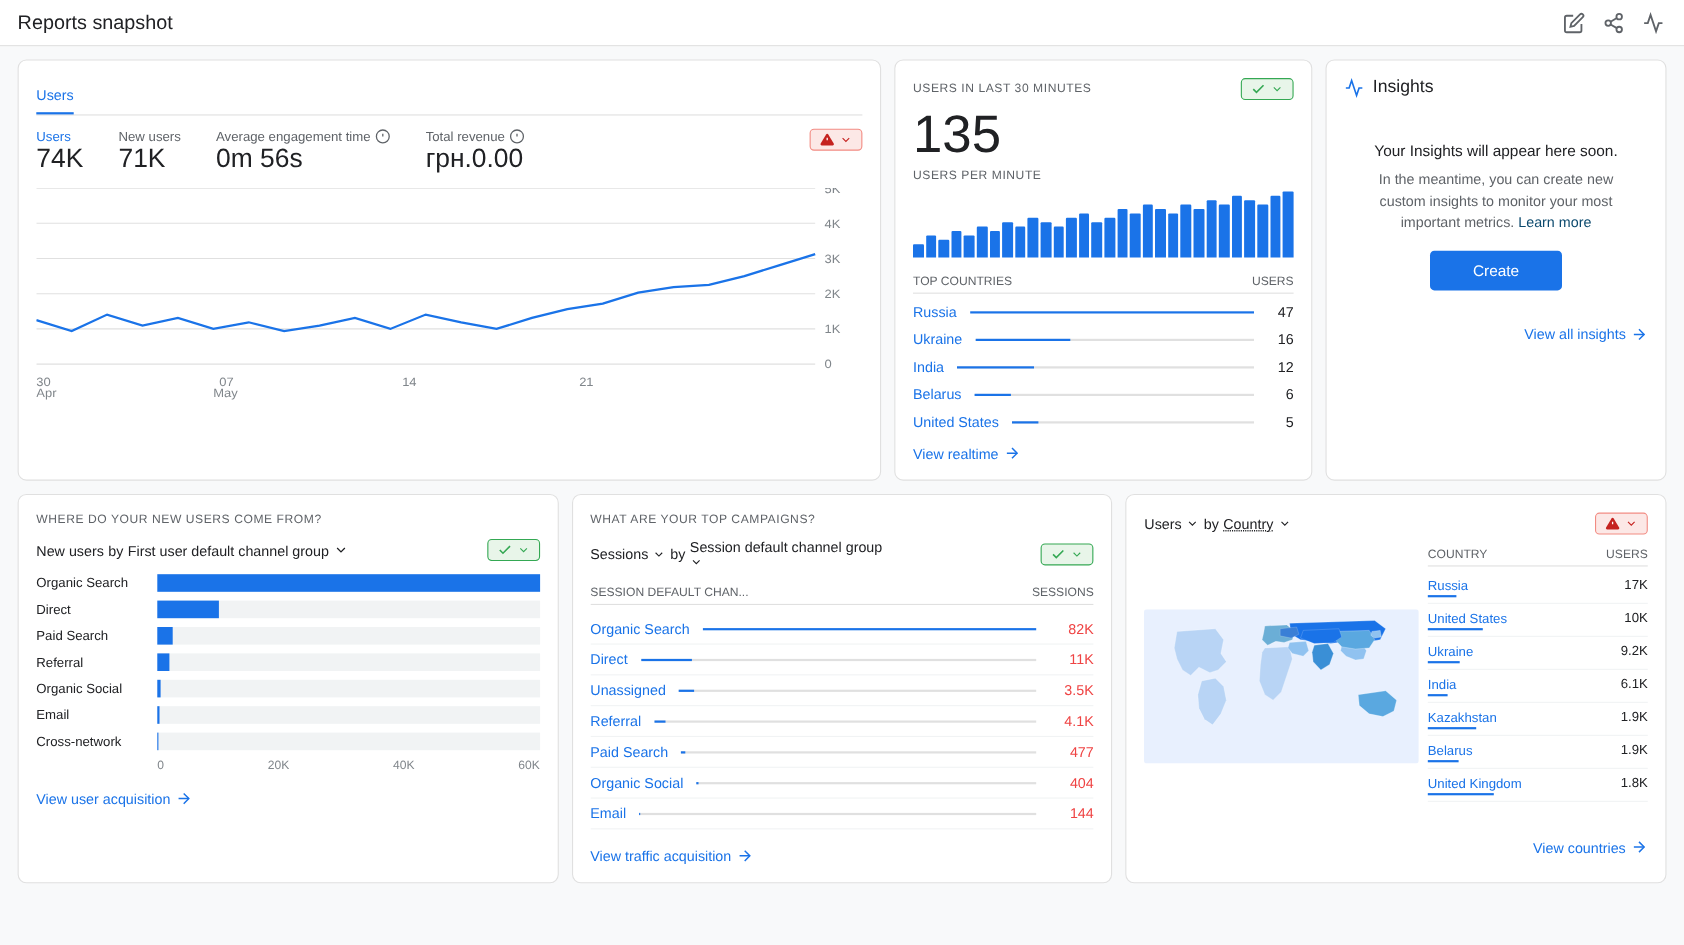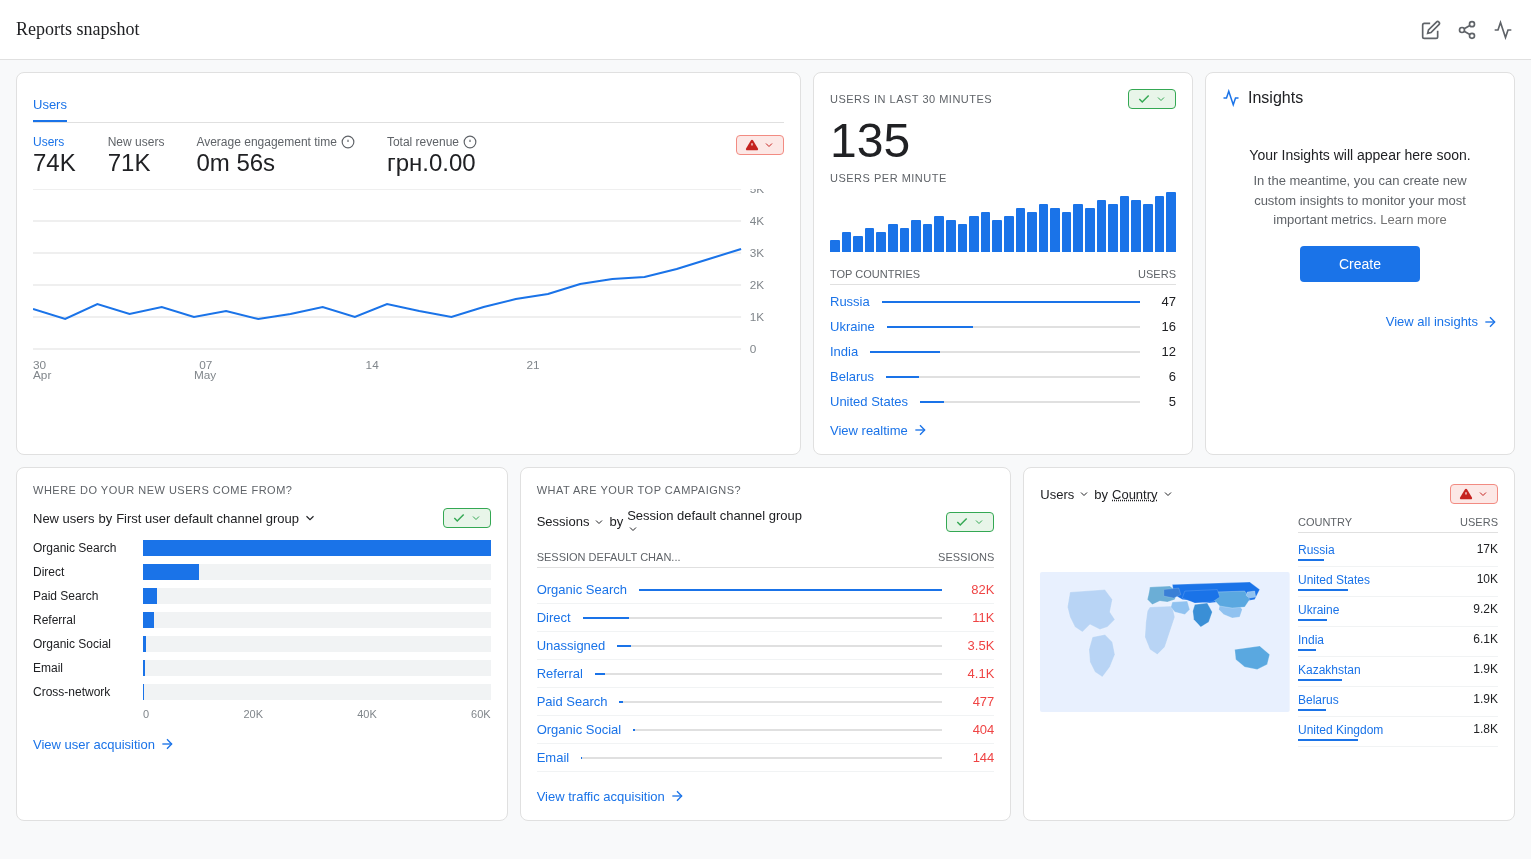--- a/index.html
+++ b/index.html
@@ -1,22 +1,21 @@
 <!DOCTYPE html>
 <html><head>
   <meta charset="utf-8">
   <style>
     * { box-sizing: border-box; margin: 0; padding: 0; }
     body { font-family: 'Google Sans', Arial, sans-serif; background: #f8f9fa; color: #202124; font-size: 13px; }
 
     .page-header {
       display: flex; align-items: center; justify-content: space-between;
       padding: 8px 16px; background: #fff; border-bottom: 1px solid #e0e0e0;
-      height: 60px;
-      font-family: Liberation Serif, serif;
+      height: 42px;
     }
     .page-title { font-size: 18px; font-weight: 400; color: #202124; }
     .header-icons { display: flex; gap: 12px; align-items: center; }
     .header-icon { width: 24px; height: 24px; cursor: pointer; color: #5f6368; display: flex; align-items: center; justify-content: center; }
 
     .content { padding: 12px 16px; display: flex; flex-direction: column; gap: 12px; }
 
     
     .card { background: #fff; border-radius: 8px; border: 1px solid #e0e0e0; padding: 16px; }
 
@@ -58,21 +57,21 @@
     .country-value { font-size: 13px; color: #202124; min-width: 24px; text-align: right; }
 
     .view-link { display: flex; align-items: center; gap: 4px; color: #1a73e8; font-size: 13px; cursor: pointer; margin-top: 8px; }
 
     
     .insights-header { display: flex; align-items: center; gap: 8px; margin-bottom: 16px; }
     .insights-title { font-size: 16px; font-weight: 500; }
     .insights-body { text-align: center; padding: 24px 16px; }
     .insights-main-text { font-size: 14px; font-weight: 500; margin-bottom: 8px; }
     .insights-sub-text { font-size: 13px; color: #5f6368; line-height: 1.5; }
-    .insights-link { color: #737373; cursor: pointer; }
+    .insights-link { color: #0c4a6e; cursor: pointer; }
     .create-btn { background: #1a73e8; color: #fff; border: none; border-radius: 4px; padding: 10px 32px; font-size: 14px; cursor: pointer; margin-top: 16px; display: block; width: 120px; margin: 16px auto 0; }
 
     
     .bottom-row { display: grid; grid-template-columns: 1fr 1fr 1fr; gap: 12px; }
 
     
     .section-question { font-size: 11px; color: #5f6368; text-transform: uppercase; letter-spacing: 0.5px; margin-bottom: 12px; font-weight: 500; }
 
     
     .hbar-header { display: flex; align-items: center; justify-content: space-between; margin-bottom: 12px; }
@@ -631,16 +630,23 @@
     <div>
       <span class="country-name-right">United Kingdom</span>
       <div style="height:2px;background:#1a73e8;width:70%;margin-top:2px;"></div>
     </div>
     <span class="country-value-right">1.8K</span>
   </div>
             </div>
         </div>
       </div>
 
+      <div class="view-link" style="justify-content:flex-end">
+        <span>View countries</span>
+        <svg width="16" height="16" viewBox="0 0 24 24" fill="none" stroke="#1a73e8" stroke-width="2">
+            <line x1="5" y1="12" x2="19" y2="12"></line>
+            <polyline points="12 5 19 12 12 19"></polyline>
+          </svg>
+      </div>
     </div>
 
   </div>
 </div>
 
 </body></html>

